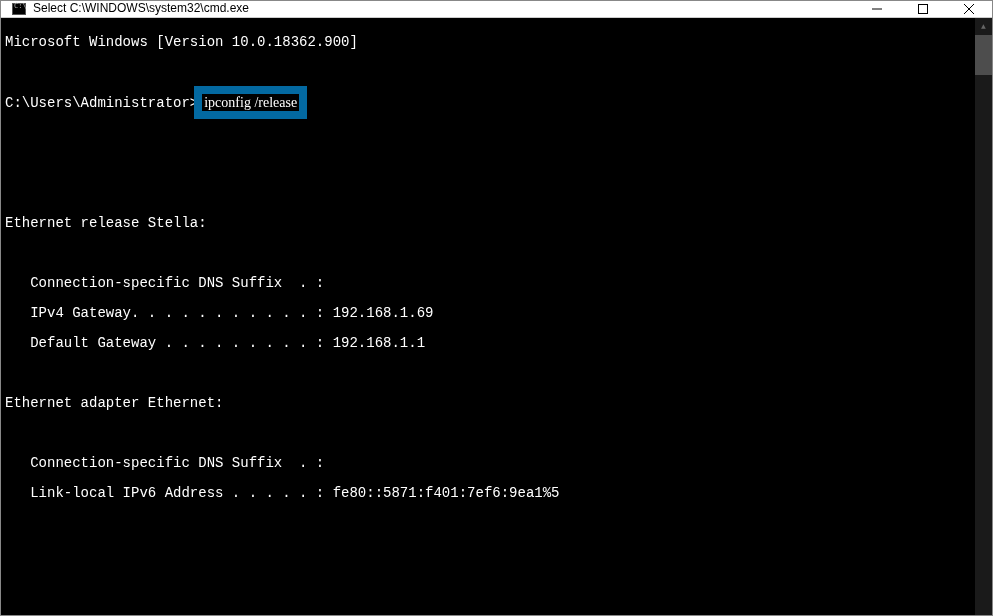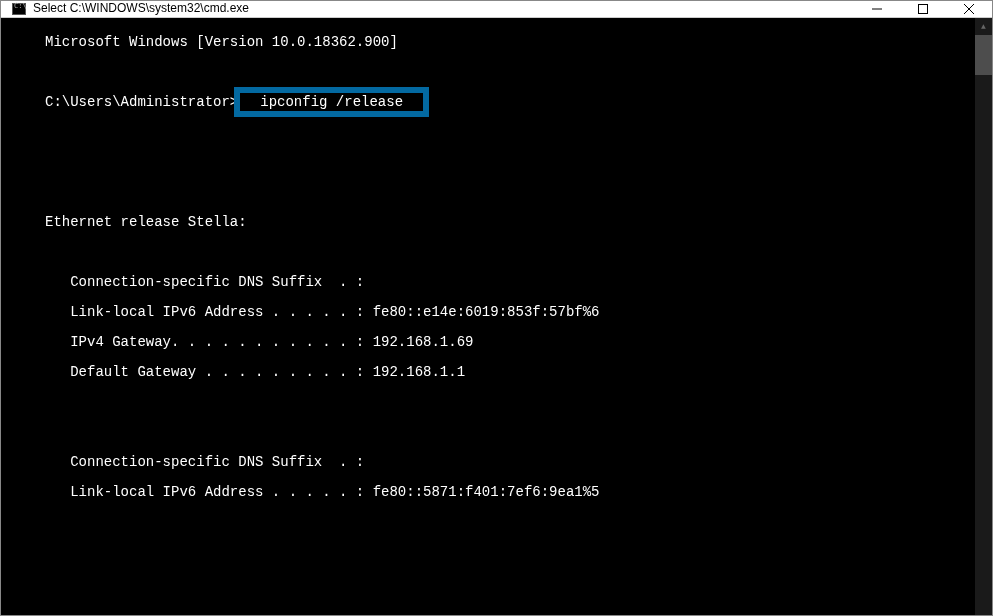--- a/index.html
+++ b/index.html
@@ -78,25 +78,26 @@
       line-height: 15px;
       position: relative;
       display: flex;
     }
     .terminal {
       flex: 1;
       padding: 2px 2px 0 4px;
       white-space: pre;
       overflow: hidden;
     }
-    .line { display: block; min-height: 15px; margin-left: 40px; }
+    .line { display: block; min-height: 15px; }
     .highlight {
-      border: 6px solid #0369a1;
-      padding: 1px 20px;
+      border: 8px solid #0369a1;
+      padding: 1px 2px;
       margin: -3px -4px;
+      font-family: Liberation Serif, serif;
     }
     .scrollbar {
       width: 17px;
       background: #1a1a1a;
       position: relative;
     }
     .scroll-thumb {
       position: absolute;
       top: 17px;
       left: 0;
@@ -149,24 +150,24 @@
   <div class="terminal">
 <span class="line">Microsoft Windows [Version 10.0.18362.900]</span>
 <span class="line"> </span>
 <span class="line"><span>C:\Users\Administrator&gt;</span><span class="highlight">ipconfig /release</span></span>
 <span class="line"> </span>
 <span class="line"> </span>
 <span class="line"> </span>
 <span class="line">Ethernet release Stella:</span>
 <span class="line"> </span>
 <span class="line">   Connection-specific DNS Suffix  . :</span>
-<span class="line">   Link-local IPv6 Address . . . . . : fe80::e14e:6019:853f:57bf%6</span>
 <span class="line">   IPv4 Gateway. . . . . . . . . . . : 192.168.1.69</span>
 <span class="line">   Default Gateway . . . . . . . . . : 192.168.1.1</span>
 <span class="line"> </span>
+<span class="line">Ethernet adapter Ethernet:</span>
 <span class="line"> </span>
 <span class="line">   Connection-specific DNS Suffix  . :</span>
 <span class="line">   Link-local IPv6 Address . . . . . : fe80::5871:f401:7ef6:9ea1%5</span>
 
 
 
 
 
 
 

